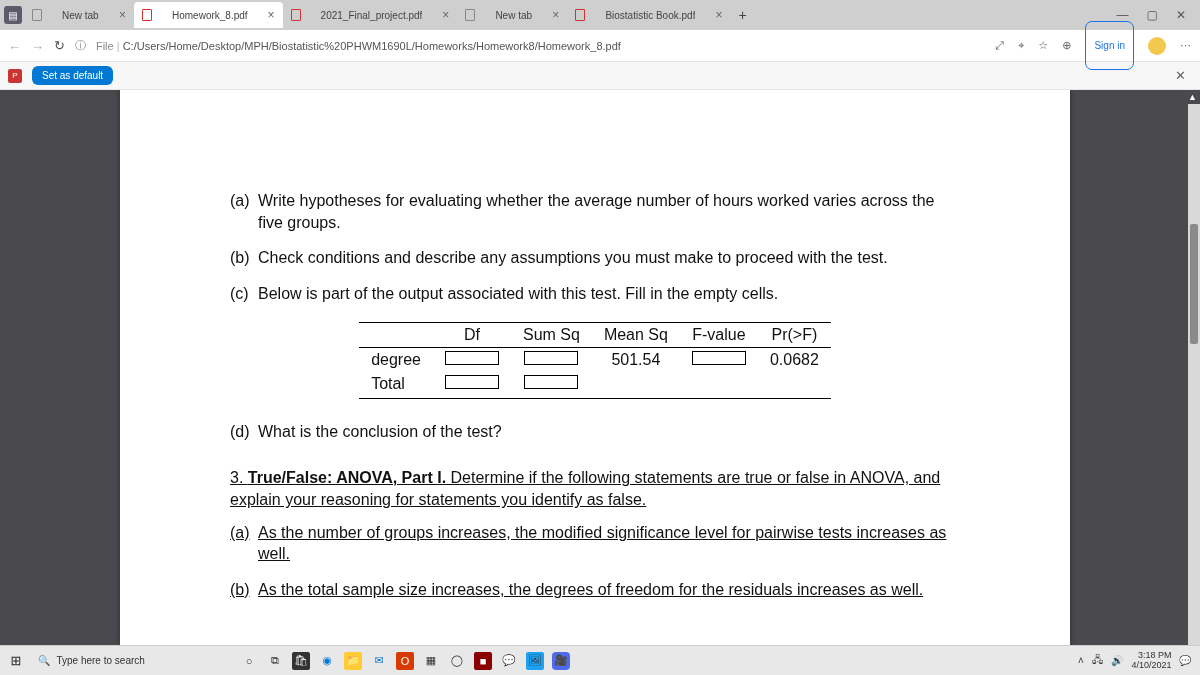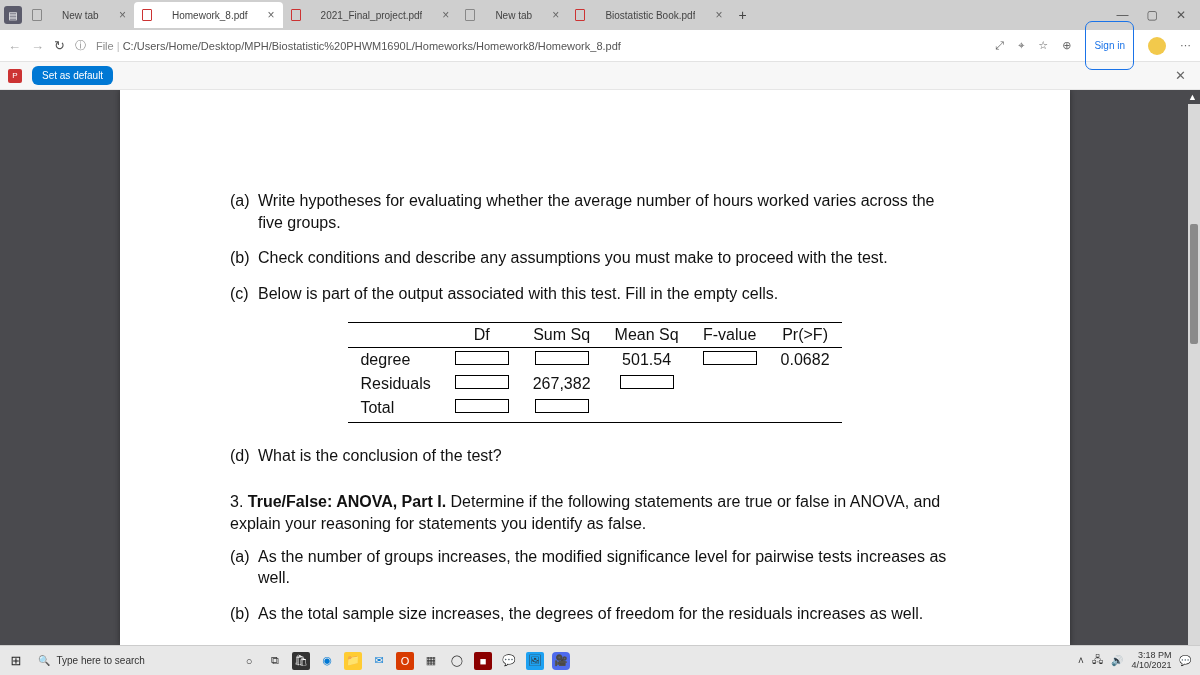--- a/index.html
+++ b/index.html
@@ -37,21 +37,21 @@
 .page { position: absolute; left: 120px; top: 0; width: 950px; bottom: 0; background: #fff; box-shadow: 0 0 6px rgba(0,0,0,0.4); padding: 100px 110px 20px 110px; font-family: "Cambria", "Georgia", serif; color: #111; }
 .page .item { display: flex; margin-bottom: 14px; font-size: 16px; line-height: 1.35; }
 .page .item .lbl { width: 28px; flex-shrink: 0; }
 .page .item .txt { flex: 1; }
 .anova { margin: 18px auto 22px auto; border-collapse: collapse; font-size: 16px; }
 .anova th { font-weight: normal; padding: 3px 12px; }
 .anova td { padding: 3px 12px; text-align: center; }
 .anova thead tr { border-top: 1.2px solid #000; border-bottom: 1px solid #000; }
 .anova tfoot tr td { border-bottom: 1.2px solid #000; padding-bottom: 5px;}
 .blank { display: inline-block; width: 54px; height: 14px; border: 1px solid #000; }
-.q3 { margin-top: 24px; font-size: 16px; line-height: 1.4; }
+.q3 { margin-top: 24px; font-size: 16px; line-height: 1.4; text-decoration: underline; }
 .q3 .intro { margin-bottom: 10px; }
 
 .taskbar { position: absolute; bottom: 0; left: 0; right: 0; height: 30px; background: #e8e8e8; display: flex; align-items: center; font-size: 10px; color: #333; border-top: 1px solid #ccc; }
 .taskbar .start { width: 32px; text-align: center; font-size: 13px; color: #222; }
 .taskbar .search { display: flex; align-items: center; gap: 6px; width: 200px; padding-left: 6px; }
 .taskbar .tb-icons { display: flex; gap: 8px; margin-left: 8px; align-items: center; }
 .taskbar .ic { width: 18px; height: 18px; border-radius: 2px; display: flex; align-items: center; justify-content: center; font-size: 11px; }
 .taskbar .tray { margin-left: auto; display: flex; align-items: center; gap: 8px; padding-right: 8px; }
 .taskbar .clock { text-align: right; font-size: 9px; line-height: 1.1; }
 </style>
@@ -152,28 +152,20 @@
         </thead>
       <tbody>
         <tr>
           <td style="text-align:left">degree</td>
           <td><span class="blank"></span></td>
           <td><span class="blank"></span></td>
           <td>501.54</td>
           <td><span class="blank"></span></td>
           <td>0.0682</td>
         </tr>
-        <tr>
-          <td style="text-align:left">Residuals</td>
-          <td><span class="blank"></span></td>
-          <td>267,382</td>
-          <td><span class="blank"></span></td>
-          <td></td>
-            <td></td>
-        </tr>
       </tbody>
       <tfoot>
           <tr>
         <td style="text-align:left">Total</td>
         <td><span class="blank"></span></td>
         <td><span class="blank"></span></td>
         <td></td>
             <td></td>
             <td></td>
       </tr>

